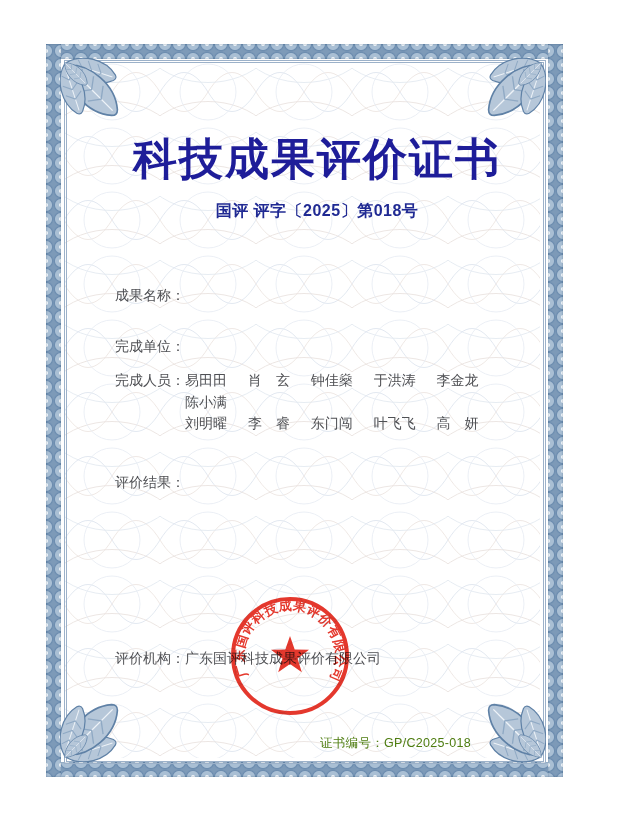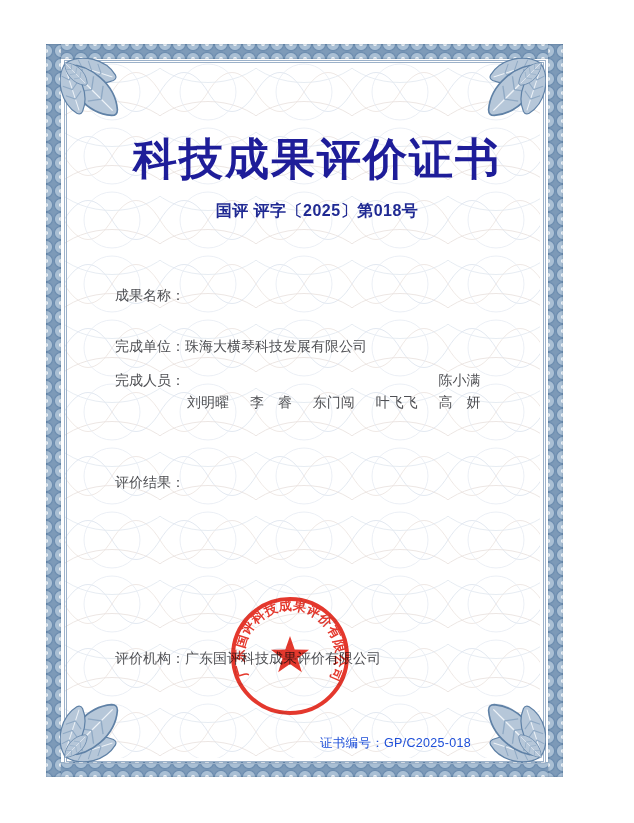--- a/index.html
+++ b/index.html
@@ -42,34 +42,34 @@
   }
   .docnum {
     position:absolute; top:201px; left:0; width:100%; text-align:center;
     font-size:16px; font-weight:bold; color:#202a93; letter-spacing:0.5px;
   }
   .field { position:absolute; left:115px; display:flex; font-size:14px; color:#4f5054; line-height:16px; }
   .field .label { white-space:pre; }
   .field .value { white-space:pre; }
   .f-achievement { top:287px; }
   .f-unit        { top:326px;margin-top:12px; }
-  .f-people      { top:372px;text-align:right; }
+  .f-people      { top:372px; }
   .f-result      { top:474px; }
   .f-agency      { top:650px;text-align:right; }
   .f-date        { top:678px; }
   .names { display:block; }
   .name-row { height:21.5px; line-height:16px; }
   .name-row span { display:inline-block; width:44px; margin-right:15px; white-space:pre; }
   .seal {
     position:absolute; left:220px; top:586px; width:140px; height:140px;
     opacity:0.92; mix-blend-mode:multiply; pointer-events:none;
   }
   .certno {
     position:absolute; left:320px; top:735px;
-    font-size:12.5px; color:#1d4ed8; letter-spacing:0.3px;
+    font-size:12.5px; color:#4d7c0f; letter-spacing:0.3px;
   }
 </style>
 </head>
 <body>
 
 <svg width="0" height="0" style="position:absolute" aria-hidden="true">
   <defs>
     <g id="leafshape">
       <path d="M4,0 C16,-13 40,-15 54,-3 C56,-1 56,1 54,3 C40,15 16,13 4,0 Z" fill="#b6c7d9" stroke="#5f81a6" stroke-width="1.2"></path>
       <path d="M6,0 L52,0" stroke="#eef3f8" stroke-width="1" fill="none"></path>
@@ -134,26 +134,32 @@
 
   <div class="title">科技成果评价证书</div>
   <div class="docnum">国评 评字〔2025〕第018号</div>
 
   <div class="field f-achievement">
     <span class="label">成果名称：</span>
   </div>
 
   <div class="field f-unit">
     <span class="label">完成单位：</span>
-    <span class="value">珠海大横琴科技发展有限公司</span>
   </div>
 
   <div class="field f-people">
     <span class="label">完成人员：</span>
     <div class="names">
+      <div class="name-row">
+        <span>易田田</span>
+        <span>肖　玄</span>
+        <span>钟佳燊</span>
+        <span>于洪涛</span>
+        <span>李金龙</span>
+      </div>
       <div class="name-row">
         <span>陈小满</span>
       </div>
       <div class="name-row">
         <span>刘明曜</span>
         <span>李　睿</span>
         <span>东门闯</span>
         <span>叶飞飞</span>
         <span>高　妍</span>
       </div>

